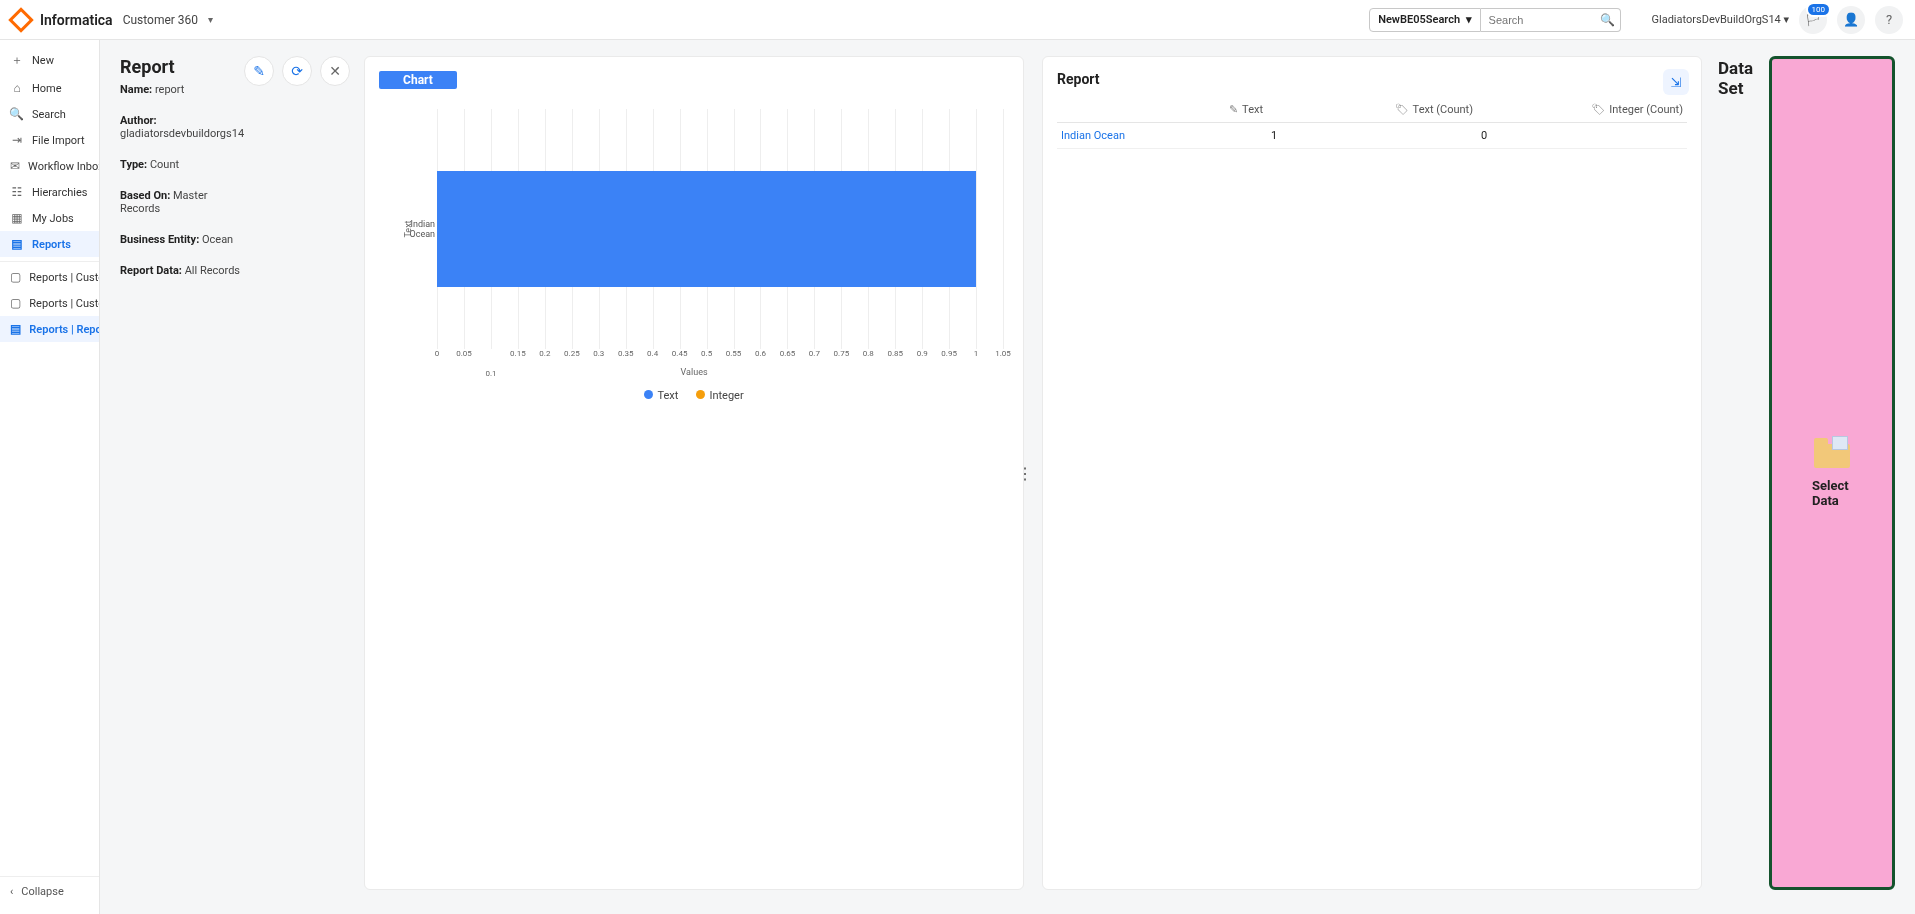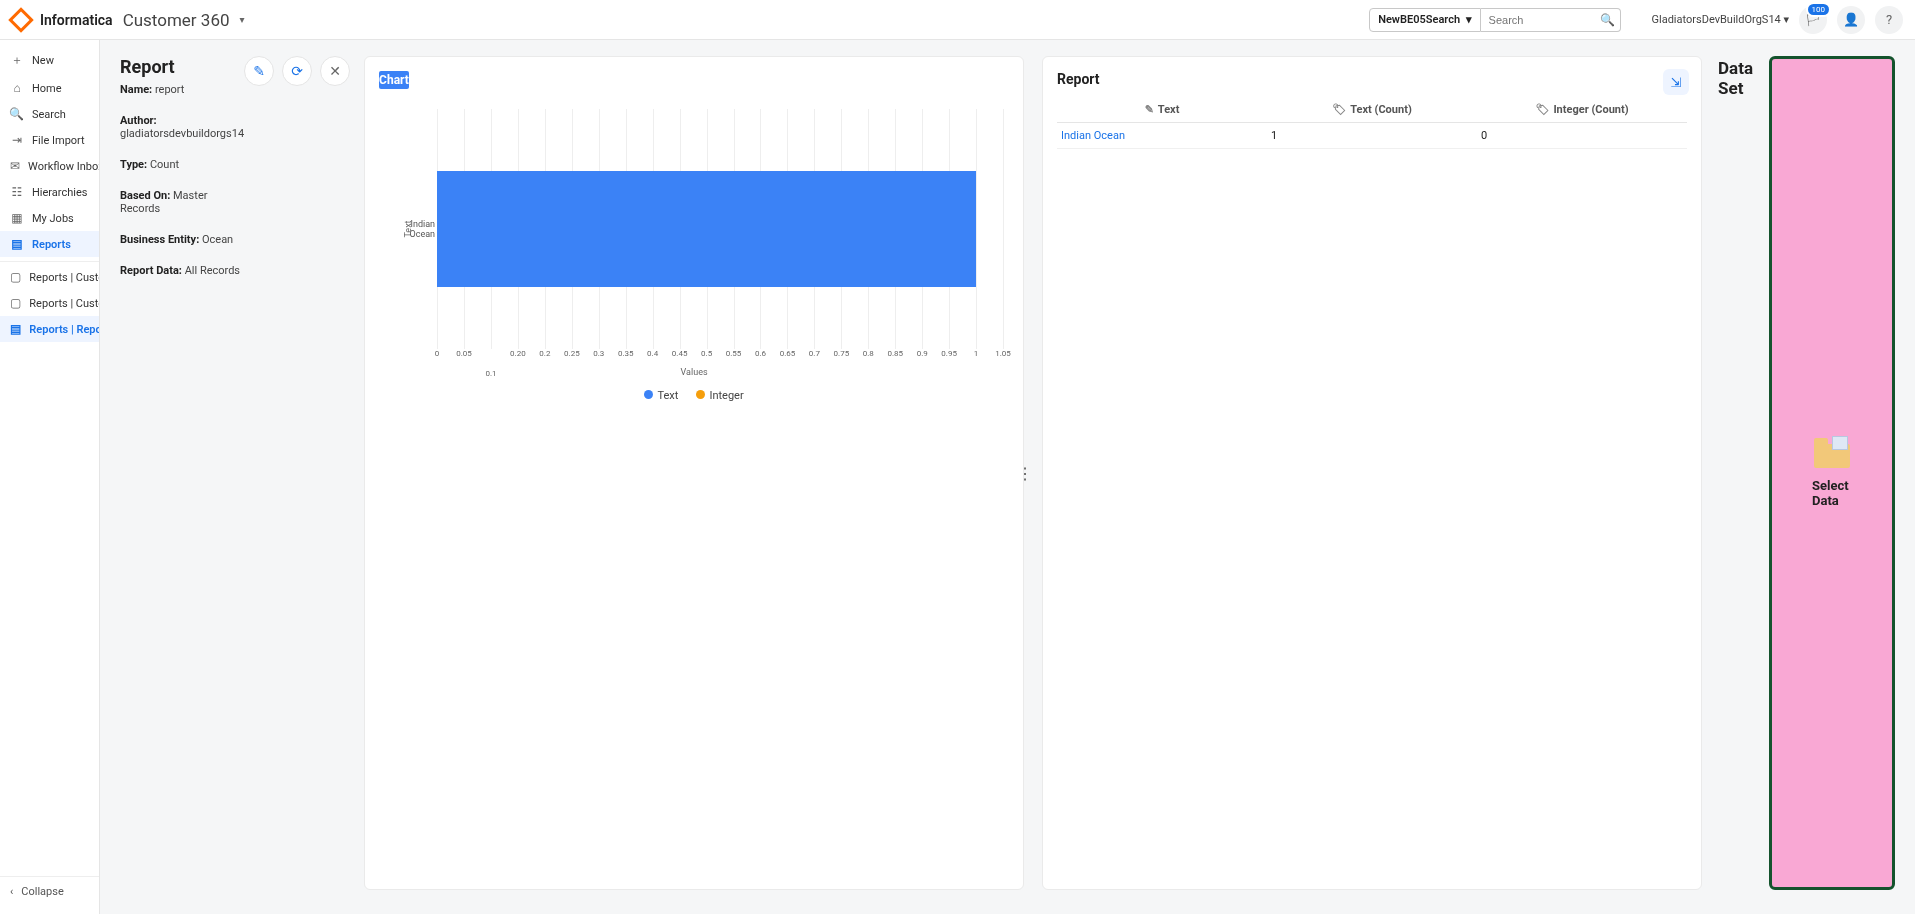--- a/index.html
+++ b/index.html
@@ -3,21 +3,21 @@
 <meta charset="utf-8">
 <style>
 * { box-sizing: border-box; margin: 0; padding: 0; }
 body { font-family: -apple-system, BlinkMacSystemFont, "Segoe UI", Roboto, Arial, sans-serif; font-size: 12px; color: #222; background: #f5f6f7; }
 
 
 .topbar { display:flex; align-items:center; height:40px; background:#fff; border-bottom:1px solid #e5e5e5; padding:0 12px; gap:10px; }
 .logo-diamond { width:18px; height:18px; background:#ff6a00; transform:rotate(45deg); position:relative; }
 .logo-diamond::after { content:""; position:absolute; inset:3px; background:#fff; }
 .brand { font-weight:600; font-size:14px; }
-.app-name { font-size:17px; color:#444; }
+.app-name { font-size:12px; color:#444; }
 .chev { font-size:10px; color:#666; }
 .spacer { flex:1; }
 .be-select { border:1px solid #c8c8c8; border-radius:4px 0 0 4px; height:24px; padding:0 8px; font-size:11px; background:#fff; cursor:pointer; display:flex; align-items:center; gap:6px; font-weight:600; min-width:90px; }
 .search-wrap { display:flex; align-items:center; }
 .search-field { border:1px solid #c8c8c8; border-left:none; border-radius:0 4px 4px 0; height:24px; width:140px; padding:0 24px 0 8px; font-size:11px; }
 .search-glass { position:relative; left:-20px; color:#888; font-size:12px; pointer-events:none; }
 .org { font-size:11px; color:#444; margin-left:6px; cursor:pointer; }
 .iconbtn { width:28px; height:28px; border-radius:50%; background:#f1f2f3; display:flex; align-items:center; justify-content:center; color:#666; font-size:13px; cursor:pointer; position:relative; }
 .badge { position:absolute; top:-2px; right:-2px; background:#1a73e8; color:#fff; border-radius:8px; font-size:8px; padding:1px 4px; box-shadow:0 0 0 2px #fff; }
 
@@ -39,41 +39,41 @@
 .meta b { font-weight:700; color:#222; }
 .head-actions { margin-left:auto; display:flex; gap:8px; }
 .head-actions .iconbtn { background:#fff; border:1px solid #e5e5e5; width:30px; height:30px; font-size:14px; }
 .blue-icn { color:#1a73e8; }
 
 .panels { display:flex; gap:18px; align-items:stretch; }
 .panel { background:#fff; border:1px solid #eaeaea; border-radius:6px; padding:14px; position:relative; min-height:360px; flex:1; }
 .chart-panel { flex:1; }
 .table-panel { flex:1; }
 .more-dots { position:absolute; right:-10px; top:50%; transform:translateY(-50%); font-size:16px; color:#555; cursor:pointer; }
-.chart-tag { display:inline-block; background:#3b82f6; color:#fff; padding:2px 0; font-size:12px; font-weight:700; border-radius:2px; }
+.chart-tag { display:inline-block; background:#3b82f6; color:#fff; padding:2px 24px; font-size:12px; font-weight:700; border-radius:2px; }
 
 .chart-area { position:relative; margin-top:20px; height:240px; margin-left:58px; margin-right:6px; }
 .y-axis-label { position:absolute; left:-38px; top:50%; transform:translateY(-50%) rotate(-90deg); font-size:9px; color:#666; }
 .y-cat { position:absolute; left:-48px; top:50%; transform:translateY(-50%); font-size:9px; color:#555; width:46px; text-align:right; }
 .grid { position:absolute; inset:0; }
 .grid-line { position:absolute; top:0; bottom:0; width:1px; background:#eee; }
 .bar { position:absolute; left:0; background:#3b82f6; height:116px; top:62px; }
 .x-ticks { position:relative; height:16px; margin-left:58px; margin-right:6px; }
 .x-tick { position:absolute; top:0; font-size:8px; color:#666; transform:translateX(-50%); }
 .x-axis-label { text-align:center; font-size:9px; color:#666; margin-top:2px; }
 .legend { display:flex; justify-content:center; gap:18px; margin-top:12px; font-size:11px; color:#444; }
 .dot { width:9px; height:9px; border-radius:50%; display:inline-block; margin-right:4px; }
 .dot.blue { background:#3b82f6; }
 .dot.orange { background:#f59e0b; }
 
 
 .panel-title { font-size:14px; font-weight:700; margin-bottom:10px; }
 .export-btn { position:absolute; top:12px; right:12px; width:26px; height:26px; border-radius:6px; background:#eef4ff; display:flex; align-items:center; justify-content:center; color:#1a73e8; font-size:13px; cursor:pointer; }
 .tbl { width:100%; border-collapse:collapse; font-size:11px; table-layout:fixed; }
-.tbl th { text-align:center; font-weight:700; color:#555; padding:6px 4px; border-bottom:1px solid #e5e5e5; }
+.tbl th { text-align:right; font-weight:400; color:#555; padding:6px 4px; border-bottom:1px solid #e5e5e5; }
 .tbl th .col-icn { color:#888; margin-right:4px; font-size:11px; }
 .tbl td { padding:6px 4px; border-bottom:1px solid #f0f0f0; }
 .link-cell { color:#1a73e8; cursor:pointer; }
 
 
 .section-title { font-size:17px; font-weight:700; padding:2px 2px; }
 .dataset-panel { background:#f9a8d4; border:3px solid #14532d; border-radius:6px; min-height:300px; display:flex; flex-direction:column; align-items:center; justify-content:center; gap:10px; padding:40px; }
 .folder-img { width:40px; height:30px; display:flex; align-items:flex-end; justify-content:center; }
 .folder-body { width:36px; height:24px; background:#f2c879; border-radius:2px; position:relative; }
 .folder-tab { position:absolute; top:-6px; left:0; width:14px; height:8px; background:#f2c879; border-radius:2px 2px 0 0; }
@@ -210,21 +210,21 @@
               <div class="grid-line" style="left: 90.4762%;"></div>
               <div class="grid-line" style="left: 95.2381%;"></div>
               <div class="grid-line" style="left: 100%;"></div>
             </div>
           <div class="bar" id="bar0" style="width: 95.2381%;"></div>
         </div>
         <div class="x-ticks" id="xticks">
             <span class="x-tick" style="left: 0%;">0</span>
             <span class="x-tick" style="left: 4.7619%;">0.05</span>
             <span class="x-tick" style="left: 9.52381%; margin-top: 20px;">0.1</span>
-            <span class="x-tick" style="left: 14.2857%;">0.20</span>
+            <span class="x-tick" style="left: 14.2857%;">0.15</span>
             <span class="x-tick" style="left: 19.0476%;">0.2</span>
             <span class="x-tick" style="left: 23.8095%;">0.25</span>
             <span class="x-tick" style="left: 28.5714%;">0.3</span>
             <span class="x-tick" style="left: 33.3333%;">0.35</span>
             <span class="x-tick" style="left: 38.0952%;">0.4</span>
             <span class="x-tick" style="left: 42.8571%;">0.45</span>
             <span class="x-tick" style="left: 47.619%;">0.5</span>
             <span class="x-tick" style="left: 52.381%;">0.55</span>
             <span class="x-tick" style="left: 57.1429%;">0.6</span>
             <span class="x-tick" style="left: 61.9048%;">0.65</span>

